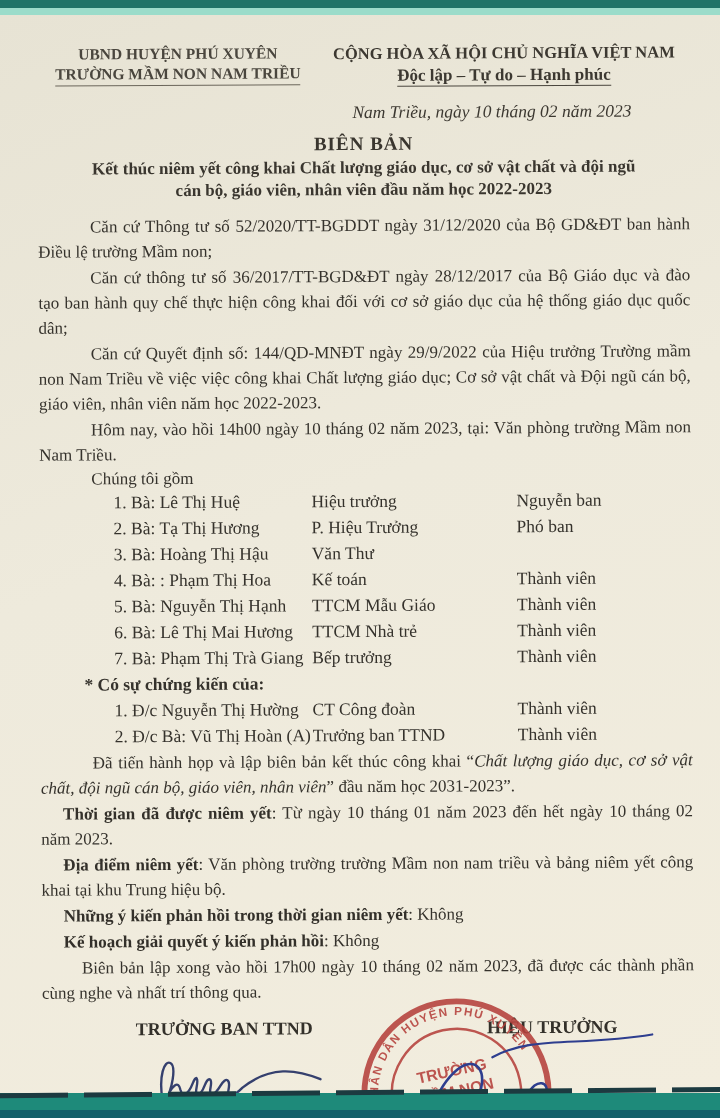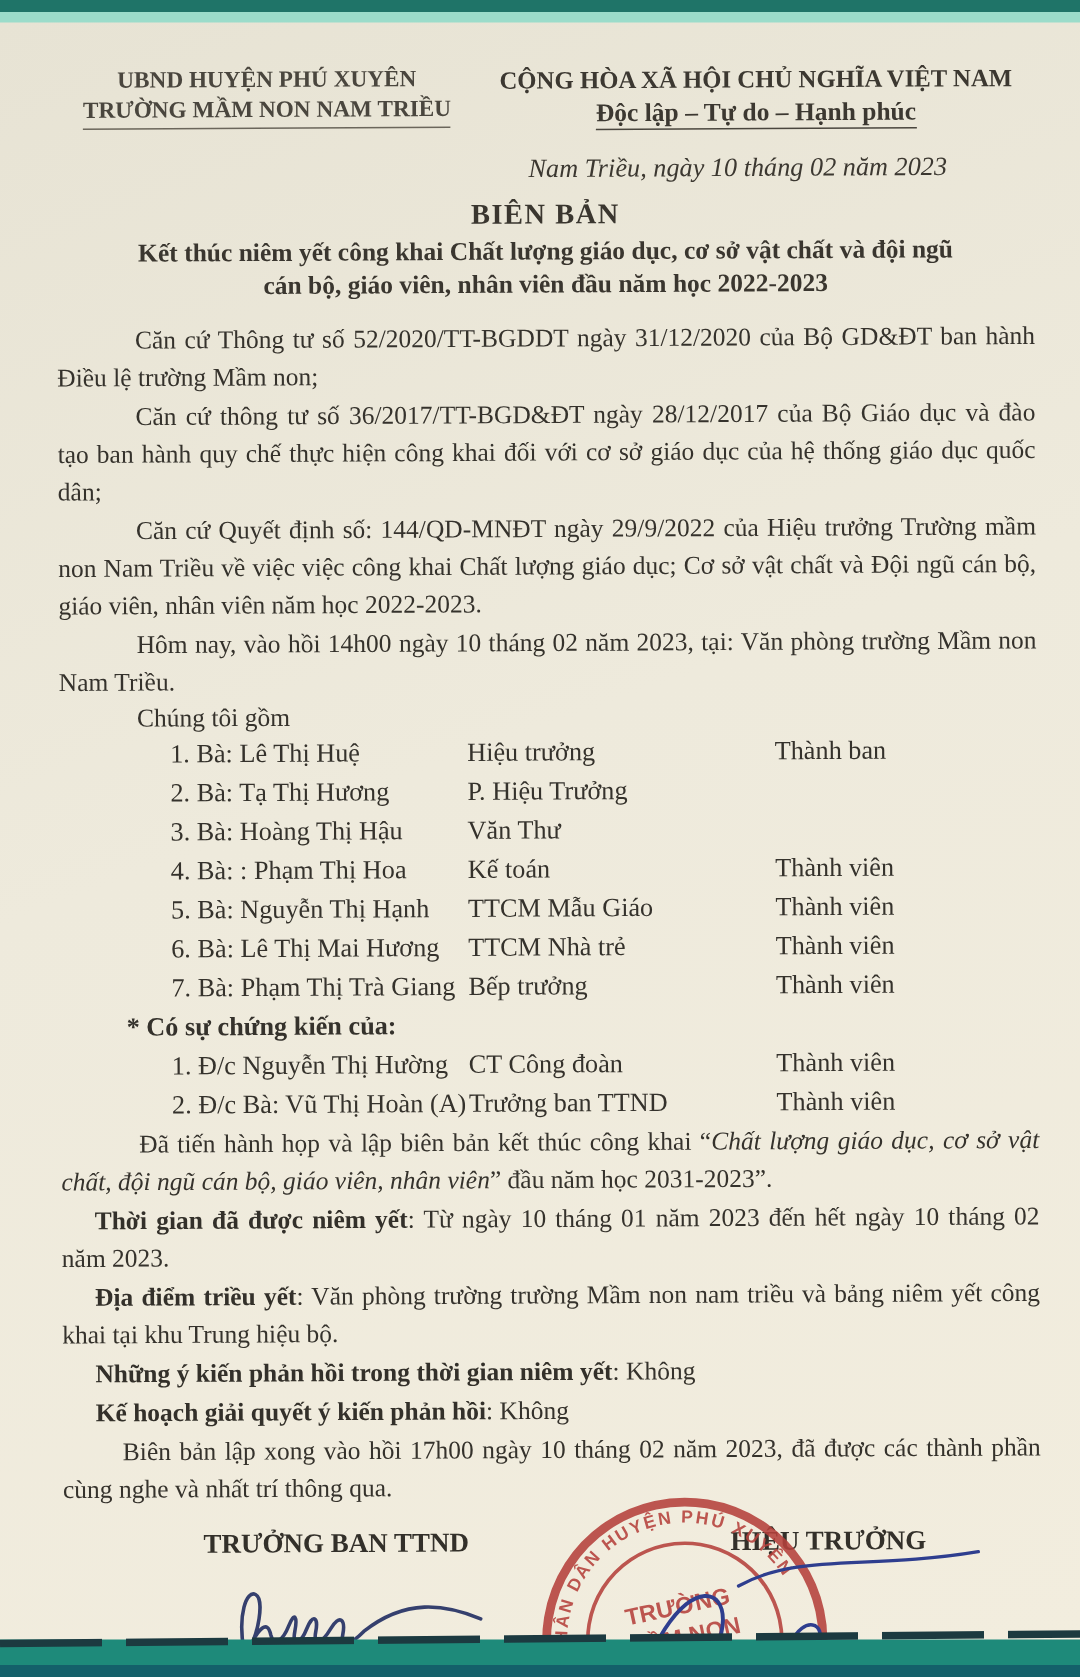--- a/index.html
+++ b/index.html
@@ -81,25 +81,26 @@
     <div class="para" style="margin-top:12px;">Căn cứ Thông tư số 52/2020/TT-BGDDT ngày 31/12/2020 của Bộ GD&amp;ĐT ban hành Điều lệ trường Mầm non;</div>
     <div class="para">Căn cứ thông tư số 36/2017/TT-BGD&amp;ĐT ngày 28/12/2017 của Bộ Giáo dục và đào tạo ban hành quy chế thực hiện công khai đối với cơ sở giáo dục của hệ thống giáo dục quốc dân;</div>
     <div class="para">Căn cứ Quyết định số: 144/QD-MNĐT ngày 29/9/2022 của Hiệu trưởng Trường mầm non Nam Triều về việc việc công khai Chất lượng giáo dục; Cơ sở vật chất và Đội ngũ cán bộ, giáo viên, nhân viên năm học 2022-2023.</div>
     <div class="para">Hôm nay, vào hồi 14h00 ngày 10 tháng 02 năm 2023, tại: Văn phòng trường Mầm non Nam Triều.</div>
     <div class="gom">Chúng tôi gồm</div>
 
     <div>
       <div class="row">
         <span>1. Bà: Lê Thị Huệ</span>
         <span>Hiệu trưởng</span>
-        <span>Thành ban</span>
+        <span>Nguyễn ban</span>
       </div>
       <div class="row">
         <span>2. Bà: Tạ Thị Hương</span>
         <span>P. Hiệu Trưởng</span>
+        <span>Phó ban</span>
       </div>
       <div class="row">
         <span>3. Bà: Hoàng Thị Hậu</span>
         <span>Văn Thư</span>
       </div>
       <div class="row">
         <span>4. Bà: : Phạm Thị Hoa</span>
         <span>Kế toán</span>
         <span>Thành viên</span>
       </div>
@@ -131,21 +132,21 @@
         <span>2. Đ/c Bà: Vũ Thị Hoàn (A)</span>
         <span>Trưởng ban TTND</span>
         <span>Thành viên</span>
       </div>
     </div>
 
     <div class="para"><span>Đã tiến hành họp và lập biên bản kết thúc công khai “</span><span class="q">Chất lượng giáo dục, cơ sở vật chất, đội ngũ cán bộ, giáo viên, nhân viên</span><span>” đầu năm học 2031-2023”.</span></div>
 
     <div class="para small-indent"><b>Thời gian đã được niêm yết</b><span>: Từ ngày 10 tháng 01 năm 2023 đến  hết  ngày 10 tháng 02 năm 2023.</span></div>
 
-    <div class="para small-indent"><b>Địa điểm triều yết</b><span>: Văn phòng trường trường Mầm non nam triều và bảng niêm yết công khai tại khu Trung hiệu bộ.</span></div>
+    <div class="para small-indent"><b>Địa điểm niêm yết</b><span>: Văn phòng trường trường Mầm non nam triều và bảng niêm yết công khai tại khu Trung hiệu bộ.</span></div>
 
     <div class="para small-indent"><b>Những ý kiến phản hồi trong thời gian niêm yết</b><span>: Không</span></div>
 
     <div class="para small-indent"><b>Kế hoạch giải quyết ý kiến phản hồi</b><span>: Không</span></div>
 
     <div class="para mid-indent">Biên bản lập xong vào hồi 17h00 ngày 10 tháng 02 năm 2023, đã được các thành phần cùng nghe và nhất trí thông qua.</div>
 
     <div class="sig-wrap">
 
       <div class="sig-left">

